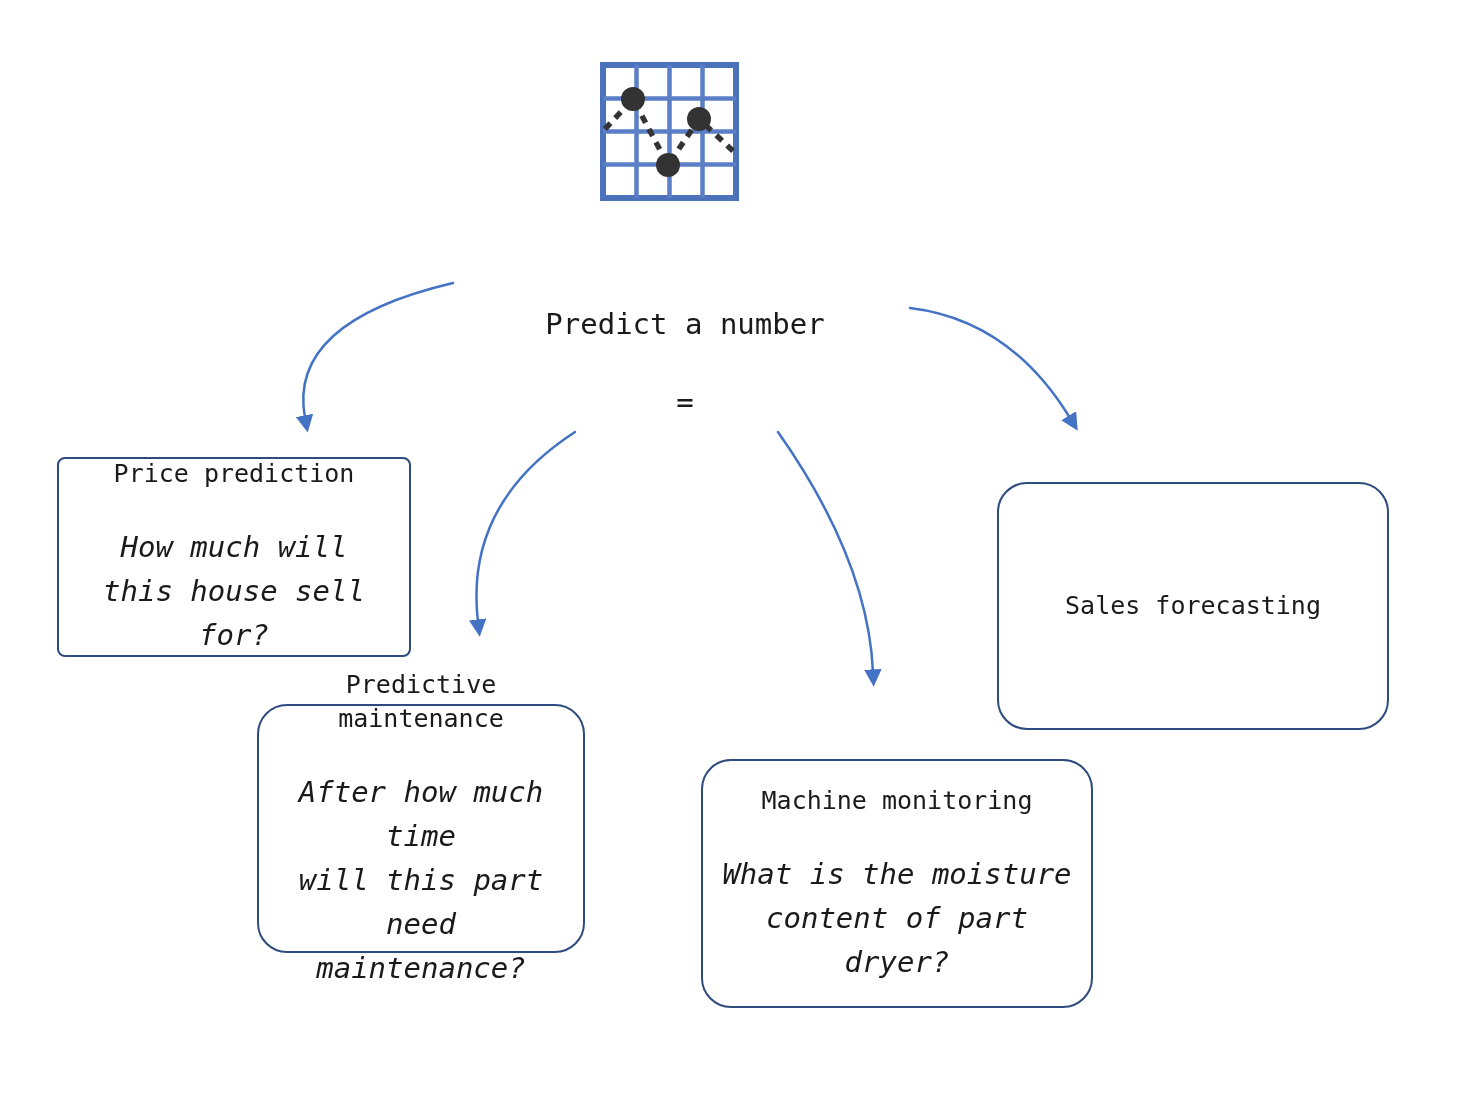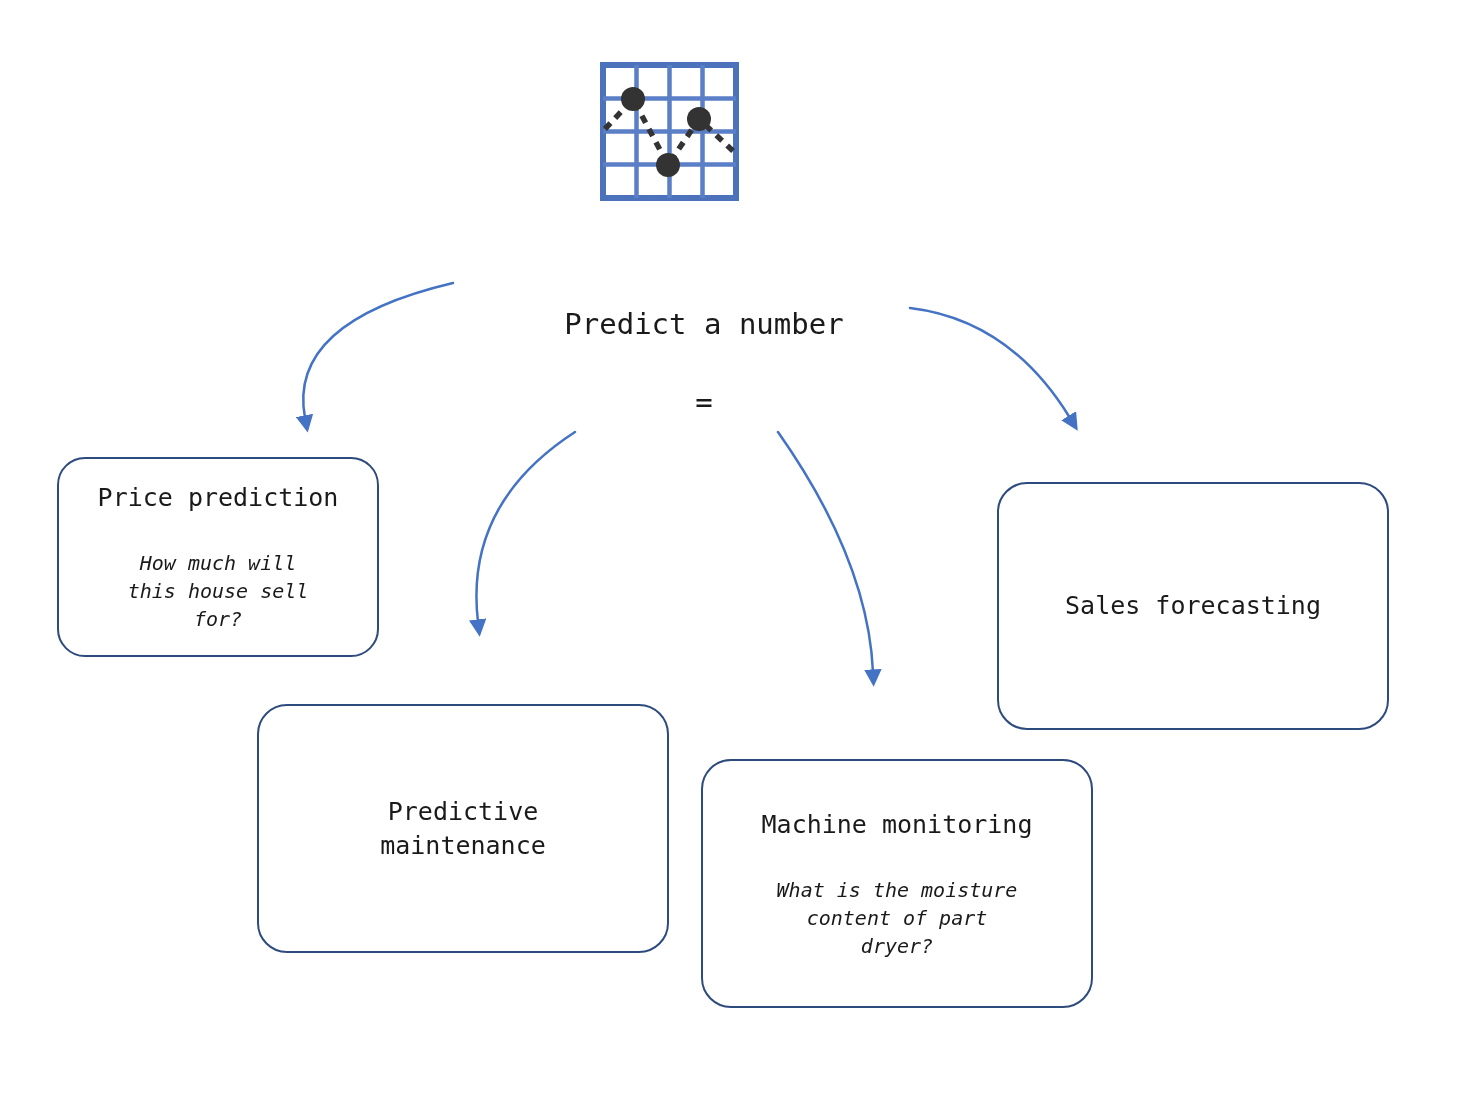--- a/index.html
+++ b/index.html
@@ -18,21 +18,21 @@
     width: 1474px; height: 1100px;
     pointer-events: none;
   }
   .chart-icon {
     position: absolute;
     left: 600px; top: 62px;
     width: 139px; height: 139px;
   }
   .center-label {
     position: absolute;
-    left: 484px; top: 266px;
+    left: 465px; top: 266px;
     width: 440px;
     text-align: center;
     font-size: 29px;
     line-height: 39px;
     white-space: pre-line;
   }
   .app-box {
     position: absolute;
     box-sizing: border-box;
     border: 2.5px solid #2E4B7D;
@@ -44,28 +44,28 @@
     justify-content: center;
     text-align: center;
     padding: 8px 12px;
   }
   .box-title {
     font-size: 25px;
     line-height: 34px;
     white-space: pre-line;
   }
   .box-question {
-    font-size: 20px;
-    line-height: 28px;
+    font-size: 29px;
+    line-height: 44px;
     font-style: italic;
     margin-top: 34px;
     white-space: pre-line;
   }
-  .box-price      { left: 57px;  top: 457px; width: 322px; height: 200px; border-radius: 28px; }
-  .box-maint      { left: 257px; top: 704px; width: 412px; height: 249px; }
+  .box-price      { left: 57px;  top: 457px; width: 354px; height: 200px; border-radius: 8px; }
+  .box-maint      { left: 257px; top: 704px; width: 328px; height: 249px; }
   .box-monitor    { left: 701px; top: 759px; width: 392px; height: 249px; }
   .box-sales      { left: 997px; top: 482px; width: 392px; height: 248px; }
 </style>
 </head>
 <body>
 
 <div class="canvas">
 
   <svg class="arrows-layer" viewBox="0 0 1474 1100" xmlns="http://www.w3.org/2000/svg">
     <defs>
@@ -96,20 +96,23 @@
   <div class="app-box box-price">
     <div class="box-title">Price prediction</div>
     <div class="box-question">How much will
 this house sell
 for?</div>
   </div>
 
   <div class="app-box box-maint">
     <div class="box-title">Predictive
 maintenance</div>
+    <div class="box-question">After how much time
+will this part need
+maintenance?</div>
   </div>
 
   <div class="app-box box-monitor">
     <div class="box-title">Machine monitoring</div>
     <div class="box-question">What is the moisture
 content of part
 dryer?</div>
   </div>
 
   <div class="app-box box-sales">

